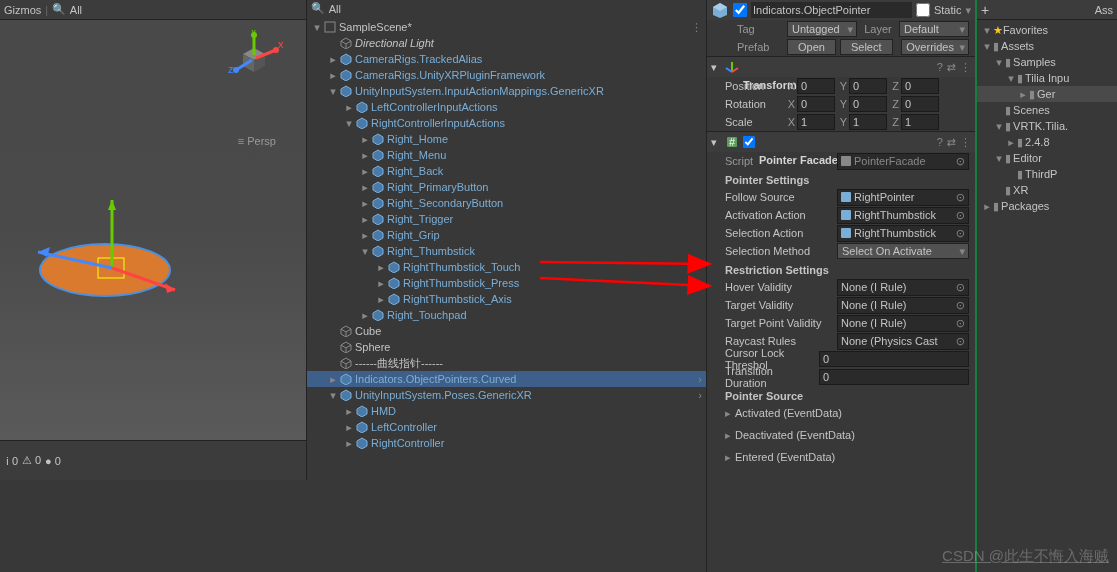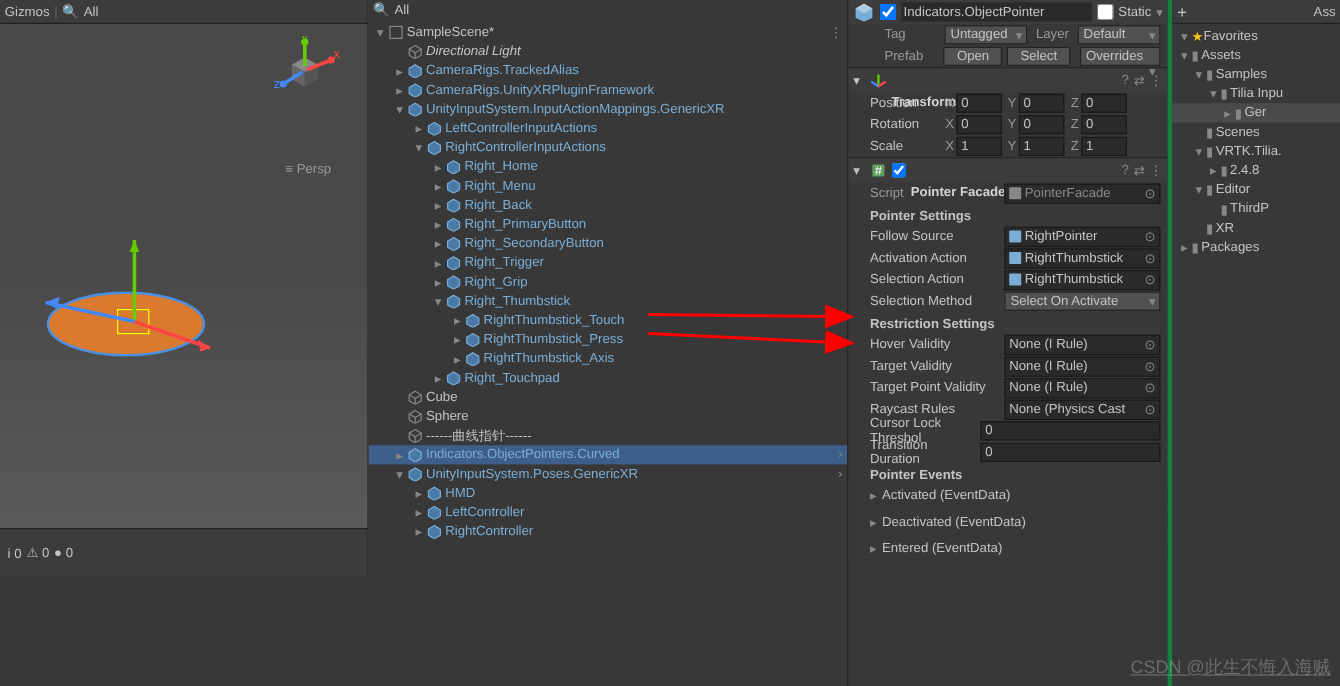--- a/index.html
+++ b/index.html
@@ -1,37 +1,37 @@
 <!DOCTYPE html>
 <html><head>
 <meta charset="utf-8">
 <style>
 * { margin: 0; padding: 0; box-sizing: border-box; font-family: Arial, sans-serif; font-size: 11px; }
 body { background: #383838; color: #c4c4c4; width: 1117px; height: 572px; overflow: hidden; display: flex; }
-.scene-view { width: 307px; height: 480px; background: #737373; position: relative; border-right: 1px solid #222; }
+.scene-view { width: 307px; height: 480px; background: #fde047; position: relative; border-right: 1px solid #222; }
 .scene-toolbar { height: 20px; background: #3c3c3c; display: flex; align-items: center; padding: 0 4px; gap: 4px; border-bottom: 1px solid #222; }
 .scene-toolbar span { color: #c4c4c4; }
 .scene-canvas { position: relative; width: 100%; height: calc(100% - 60px); background: linear-gradient(to bottom, #494949 0%, #4a4a4a 50%, #5a5a5a 100%); }
 .gizmo-3d { position: absolute; top: 10px; right: 20px; width: 60px; height: 60px; }
 .persp-label { position: absolute; top: 115px; right: 30px; color: #999; }
 .ground-gizmo { position: absolute; bottom: 140px; left: 20px; width: 180px; height: 100px; }
 .scene-statusbar { position: absolute; bottom: 0; width: 100%; height: 40px; background: #3c3c3c; border-top: 1px solid #222; display: flex; align-items: center; padding: 0 6px; gap: 4px; }
 .hierarchy { width: 400px; height: 572px; background: #383838; border-right: 1px solid #222; overflow: hidden; }
 .tree { padding: 2px 0; }
 .tree-row { display: flex; align-items: center; height: 16px; padding-right: 4px; cursor: pointer; }
 .tree-row.selected { background: #3e5f8a; }
 .tree-row.highlighted { background: #4a4a4a; }
 .foldout { width: 12px; text-align: center; color: #888; cursor: pointer; }
 .icon-cube { width: 14px; height: 14px; margin-right: 2px; display: inline-flex; align-items: center; justify-content: center; }
 .icon-cube svg { width: 12px; height: 12px; }
 .tree-label { white-space: nowrap; }
 .tree-label.prefab { color: #7baed6; }
 .tree-label.normal { color: #c4c4c4; }
 .tree-row .arrow-right { margin-left: auto; color: #888; }
-.inspector { width: 270px; height: 572px; background: #383838; border-right: 4px solid #15803d; overflow-y: auto; overflow-x: hidden; }
+.inspector { width: 270px; height: 572px; background: #383838; border-right: 2px solid #15803d; overflow-y: auto; overflow-x: hidden; }
 .insp-header { display: flex; align-items: center; height: 20px; padding: 2px 4px; gap: 4px; background: #3c3c3c; }
 .insp-header .obj-icon { width: 18px; height: 18px; }
 .insp-header input[type=checkbox] { width: 14px; height: 14px; }
 .insp-header .name-field { background: #2a2a2a; border: none; color: #c4c4c4; padding: 2px; flex: 1; min-width: 0; }
 .insp-row { display: flex; align-items: center; height: 18px; padding: 0 6px 0 30px; gap: 4px; }
 .insp-row .label { width: 46px; color: #999; }
 .dropdown { background: #515151; border: 1px solid #222; color: #c4c4c4; padding: 1px 14px 1px 4px; position: relative; min-width: 60px; }
 .dropdown::after { content: "▾"; position: absolute; right: 3px; color: #888; }
 .btn { background: #515151; border: 1px solid #222; color: #c4c4c4; padding: 1px 10px; cursor: pointer; }
 .component { border-top: 1px solid #222; }
@@ -537,21 +537,21 @@
         </span>
       </div>
     <div class="prop-row">
         <span class="plabel">Cursor Lock Threshol</span>
         <input class="num-field" style="flex: 1 1 0%; width: auto;" value="0">
       </div>
     <div class="prop-row">
         <span class="plabel">Transition Duration</span>
         <input class="num-field" style="flex: 1 1 0%; width: auto;" value="0">
       </div>
-    <div class="section-label">Pointer Events</div>
+    <div class="section-label">Pointer Source</div>
     <div class="event-row">
         <span class="fold">▸</span>
         <span>Activated (EventData)</span>
       </div>
     <div style="height:4px"></div>
     <div class="event-row">
         <span class="fold">▸</span>
         <span>Deactivated (EventData)</span>
       </div>
     <div style="height:4px"></div>

